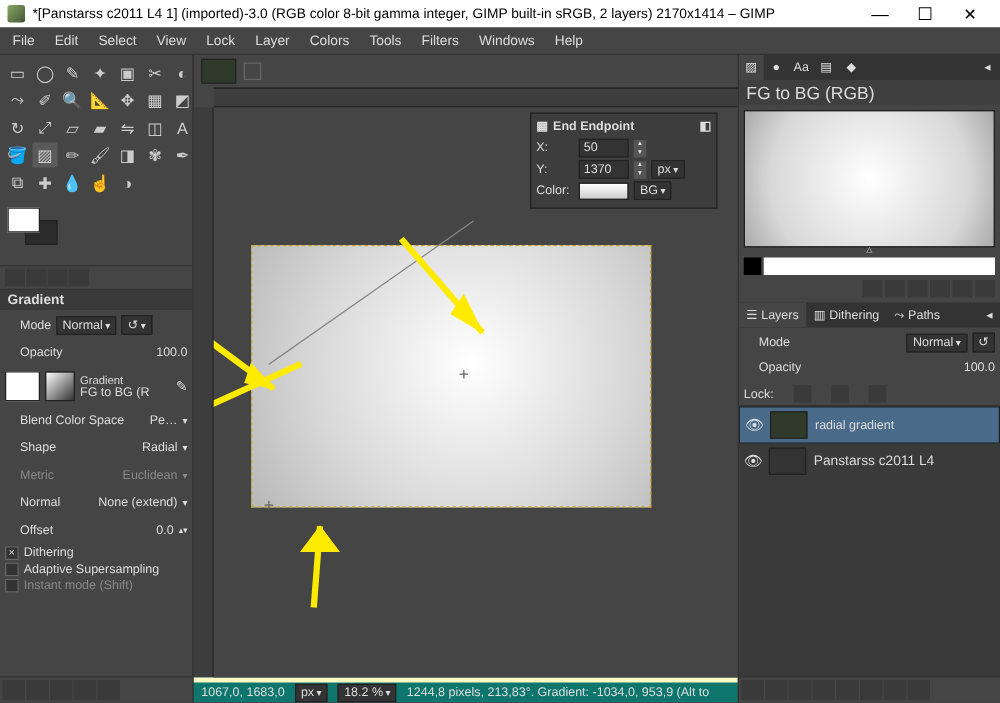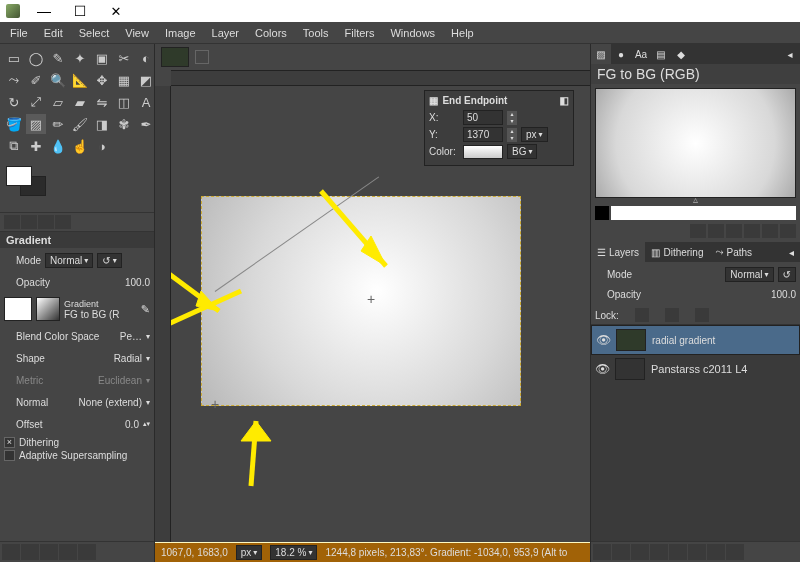--- a/index.html
+++ b/index.html
@@ -51,21 +51,21 @@
 .endpt2 { position: absolute; left: 196px; top: 205px; width: 10px; height: 10px; color: #666; font-size: 14px; }
 .arrow { position: absolute; fill: #ffeb00; stroke: #ffeb00; }
 .floatdlg { position: absolute; top: 4px; right: 16px; width: 150px; background: #3d3d3d; border: 1px solid #222; padding: 4px; font-size: 10px; }
 .floatdlg .hdr { display: flex; align-items: center; gap: 4px; margin-bottom: 4px; font-weight: bold; }
 .floatdlg .r { display: flex; align-items: center; gap: 4px; margin: 2px 0; }
 .floatdlg .r label { width: 30px; }
 .floatdlg input { width: 40px; background: #333; border: 1px solid #222; color: #ddd; font-size: 10px; padding: 1px 3px; }
 .spin { width: 10px; display: flex; flex-direction: column; }
 .spin div { height: 7px; background: #555; font-size: 6px; text-align: center; line-height: 7px; }
 .colsw { width: 40px; height: 14px; background: linear-gradient(#fff,#ccc); border: 1px solid #222; }
-.status { height: 20px; background: #a16207; border-top: 1px solid #fef9c3; display: flex; align-items: center; padding: 0 6px; font-size: 10px; gap: 8px; }
+.status { height: 20px; background: #0f766e; border-top: 4px solid #fef9c3; display: flex; align-items: center; padding: 0 6px; font-size: 10px; gap: 8px; }
 .right { width: 210px; background: #454545; border-left: 1px solid #2a2a2a; display: flex; flex-direction: column; }
 .rtabs { height: 20px; background: #333; display: flex; }
 .rtabs div { width: 20px; display: flex; align-items: center; justify-content: center; font-size: 10px; }
 .rtabs .act { background: #454545; }
 .rtitle { padding: 2px 6px; font-size: 14px; background: #3f3f3f; }
 .preview { height: 110px; margin: 4px; border: 1px solid #222; background: radial-gradient(circle at 50% 50%, #fff 0%, #d8d8d8 70%, #aaa 100%); position: relative; }
 .preview .tri { position: absolute; bottom: -8px; left: 50%; transform: translateX(-50%); font-size: 10px; color: #aaa; }
 .palrow { height: 22px; display: flex; align-items: center; padding: 0 4px; gap: 2px; }
 .palrow .c { width: 14px; height: 14px; }
 .toolrow { height: 18px; display: flex; justify-content: flex-end; padding: 0 4px; gap: 2px; }
@@ -86,33 +86,34 @@
 .lthumb.img { background: #333; }
 .rbot { display: flex; gap: 1px; padding: 2px; border-top: 1px solid #333; }
 .rbot div { width: 18px; height: 16px; background: #3a3a3a; }
 .dim { color: #888; }
 </style>
 </head>
 <body>
 
 <div class="titlebar">
   <div class="icon"></div>
+  <div class="title">*[Panstarss c2011 L4 1] (imported)-3.0 (RGB color 8-bit gamma integer, GIMP built-in sRGB, 2 layers) 2170x1414 – GIMP</div>
   <div class="winbtns">
     <div class="winbtn">—</div>
     <div class="winbtn">☐</div>
     <div class="winbtn close">✕</div>
   </div>
 </div>
 
 <div class="menubar">
   <span>File</span>
   <span>Edit</span>
   <span>Select</span>
   <span>View</span>
-  <span>Image</span>
+  <span>Lock</span>
   <span>Layer</span>
   <span>Colors</span>
   <span>Tools</span>
   <span>Filters</span>
   <span>Windows</span>
   <span>Help</span>
 </div>
 
 <div class="app">
 
@@ -212,20 +213,24 @@
       </div>
     </div>
     <div class="chk">
         <div class="box">×</div>
         <span>Dithering</span>
       </div>
     <div class="chk">
         <div class="box"></div>
         <span>Adaptive Supersampling</span>
       </div>
+    <div class="chk dim">
+        <div class="box"></div>
+        <span>Instant mode  (Shift)</span>
+      </div>
     <div class="bottombar">
       <div></div>
       <div></div>
       <div></div>
       <div></div>
       <div></div>
     </div>
   </div>
 
   <div class="center">

